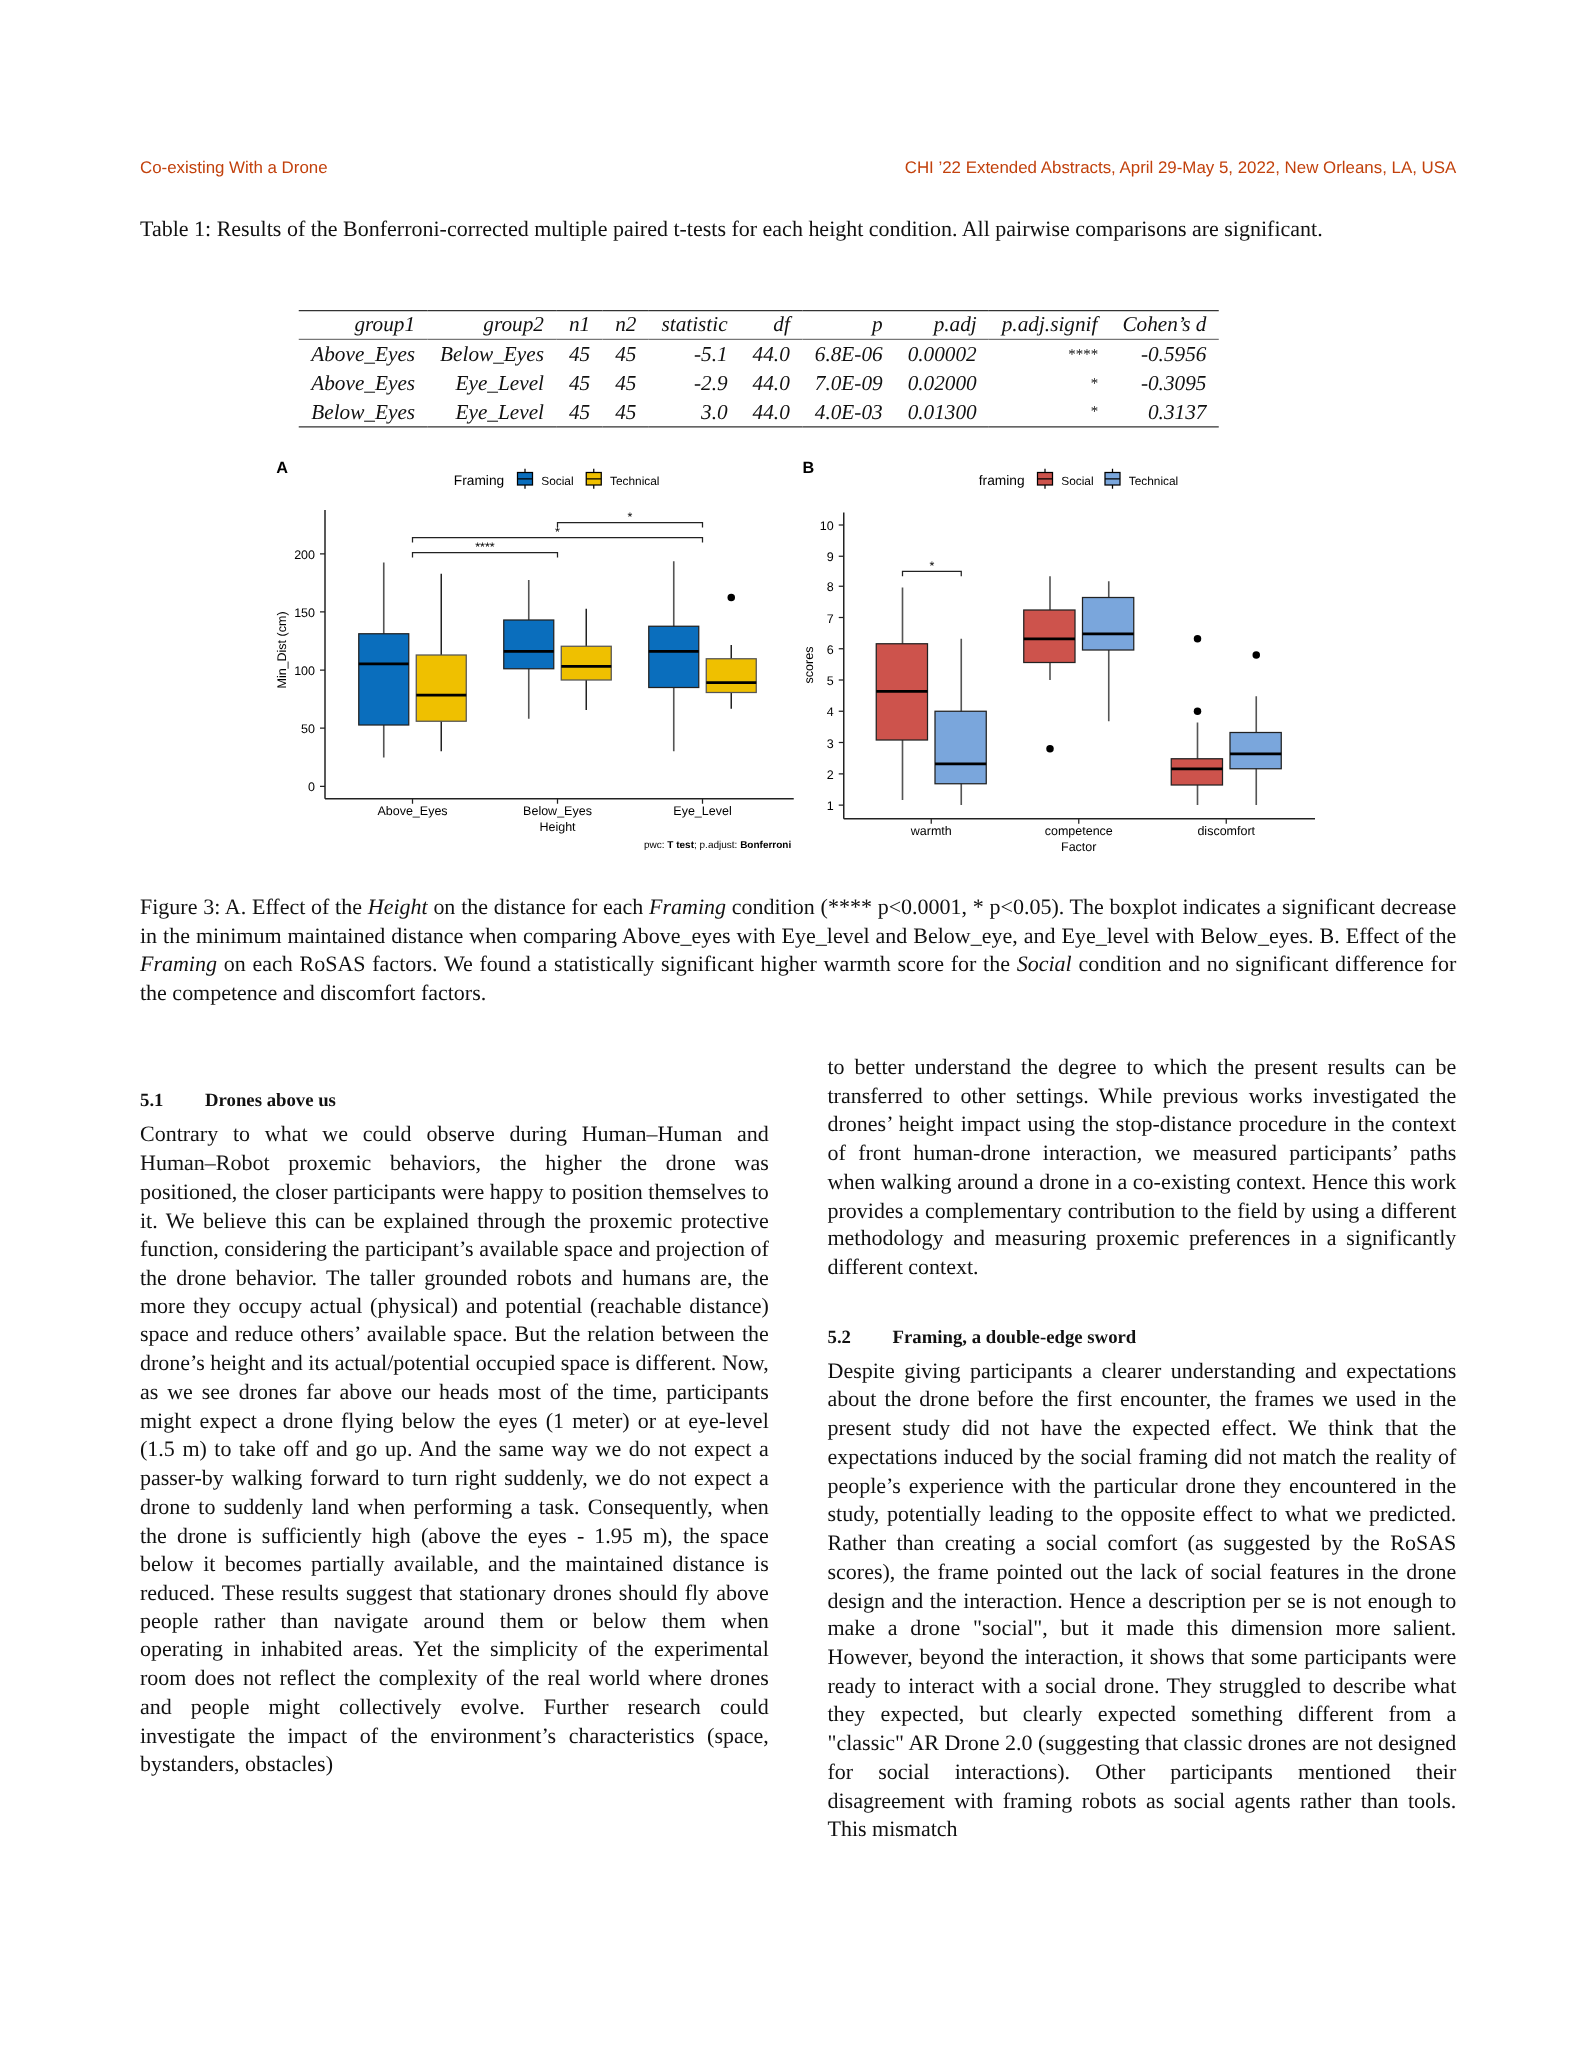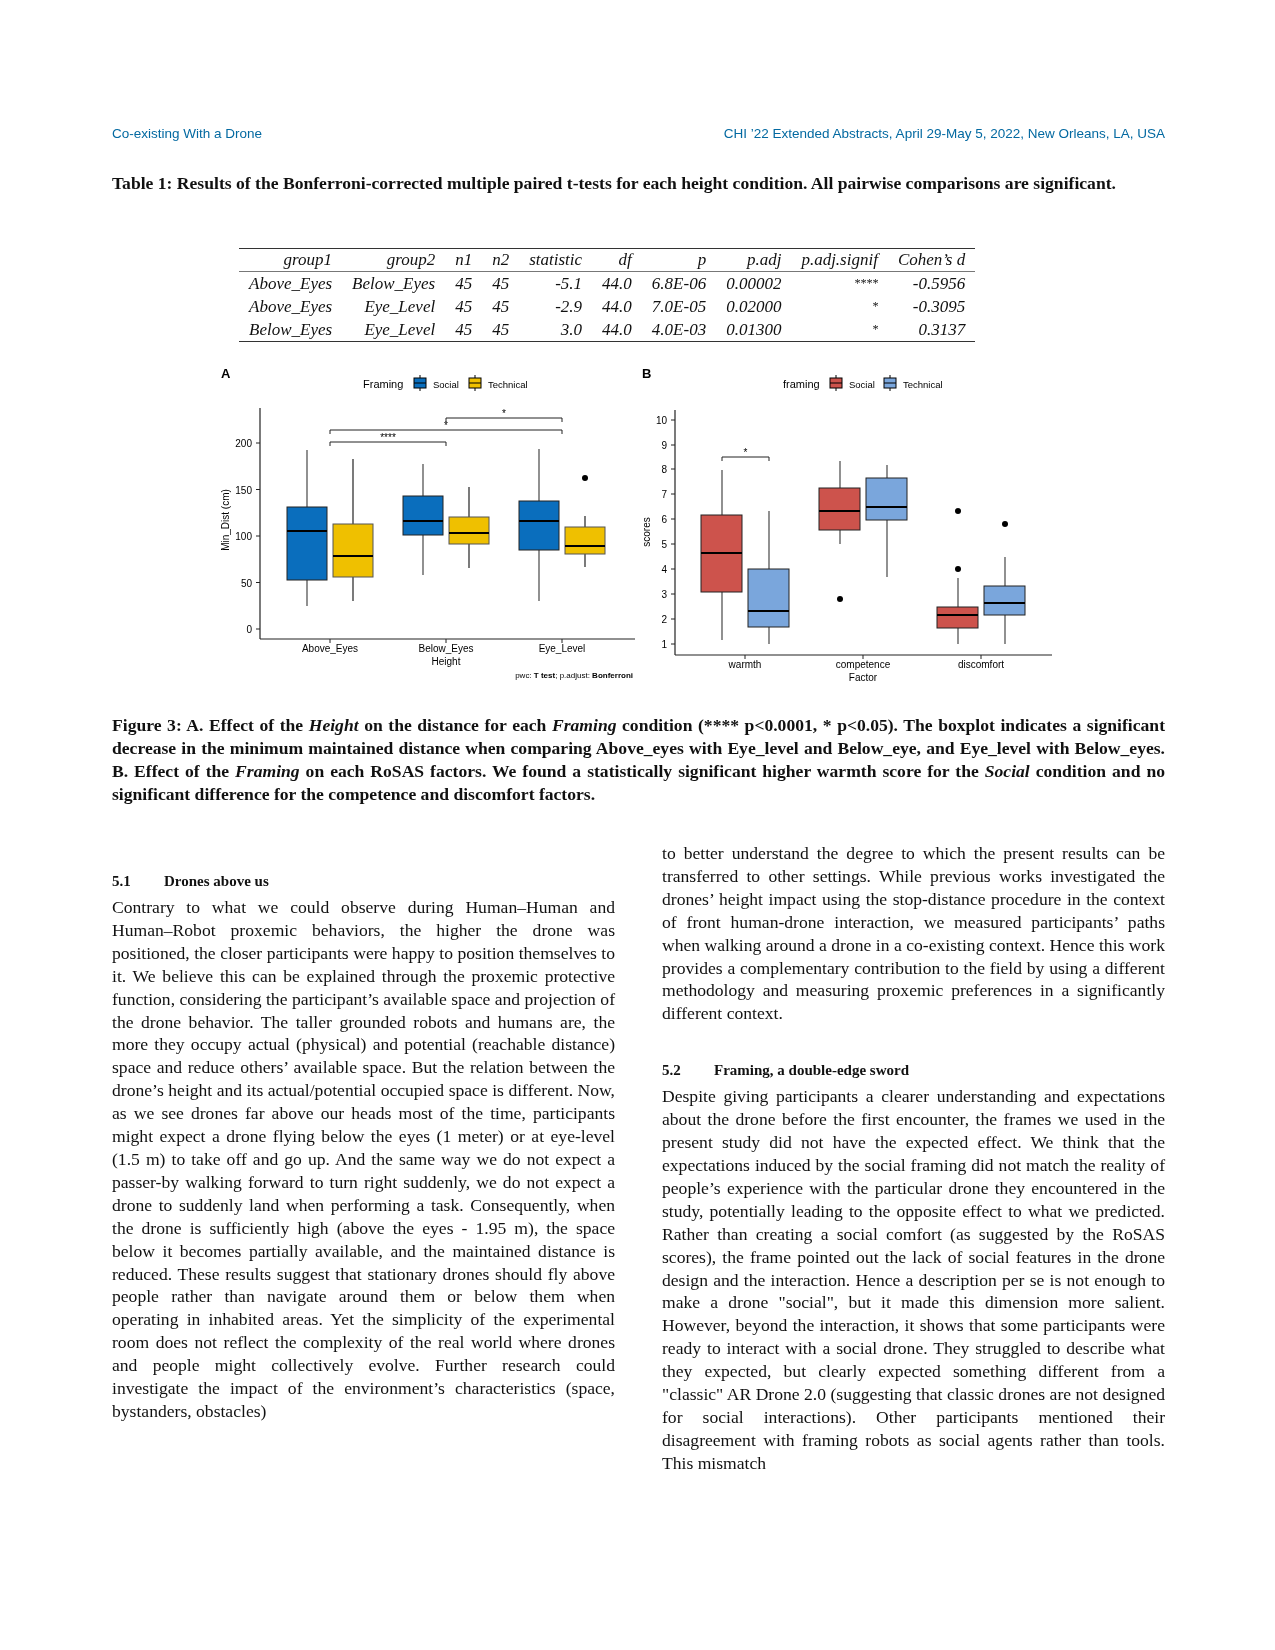--- a/index.html
+++ b/index.html
@@ -1,19 +1,19 @@
 <!DOCTYPE html>
 <html><head>
 <meta charset="utf-8">
 <style>
   html, body { margin:0; padding:0; background:#ffffff; }
   body { width:1275px; height:1650px; position:relative; overflow:hidden; color:#111; font-family:"Liberation Serif","DejaVu Serif",serif; }
   .abs { position:absolute; }
-  .running { top:126px; font-size:13.5px; font-family:"Liberation Sans","DejaVu Sans",sans-serif; color:#0369a1; }
-  .caption { font-weight:bold; font-size:17.6px; line-height:23px; text-align:justify; }
+  .running { top:126px; font-size:13.5px; font-family:"Liberation Sans","DejaVu Sans",sans-serif; color:#c2410c; }
+  .caption { font-weight:normal; font-size:17.6px; line-height:23px; text-align:justify; }
   .caption i { font-style:italic; }
   table.res { position:absolute; left:239px; top:248px; border-collapse:collapse; font-size:17px;font-style:italic; }
   table.res th { font-weight:normal; padding:1px 10px 1px 10px; border-top:1.5px solid #333; border-bottom:1.5px solid #777; line-height:20px; }
   table.res td { padding:0 10px; line-height:23px; }
   table.res tr:last-child td { border-bottom:1.5px solid #333; }
   .r { text-align:right; } .l { text-align:right; }
   .sig { font-size:12px; vertical-align:top; }
   .col { position:absolute; width:503px; font-size:17.6px; line-height:22.9px; text-align:justify; }
   .col p { margin:0; text-indent:0; }
   .col h2 { font-size:15px; font-weight:bold; margin:0; line-height:28px; }
@@ -56,21 +56,21 @@
       <td class="r sig">****</td>
       <td class="l">-0.5956</td>
     </tr>
     <tr>
       <td class="l">Above_Eyes</td>
       <td class="l">Eye_Level</td>
       <td class="l">45</td>
       <td class="l">45</td>
       <td class="r">-2.9</td>
       <td class="r">44.0</td>
-      <td class="r">7.0E-05</td>
+      <td class="r">7.0E-09</td>
       <td class="r">0.02000</td>
       <td class="r sig">*</td>
       <td class="l">-0.3095</td>
     </tr>
     <tr>
       <td class="l">Below_Eyes</td>
       <td class="l">Eye_Level</td>
       <td class="l">45</td>
       <td class="l">45</td>
       <td class="r">3.0</td>

